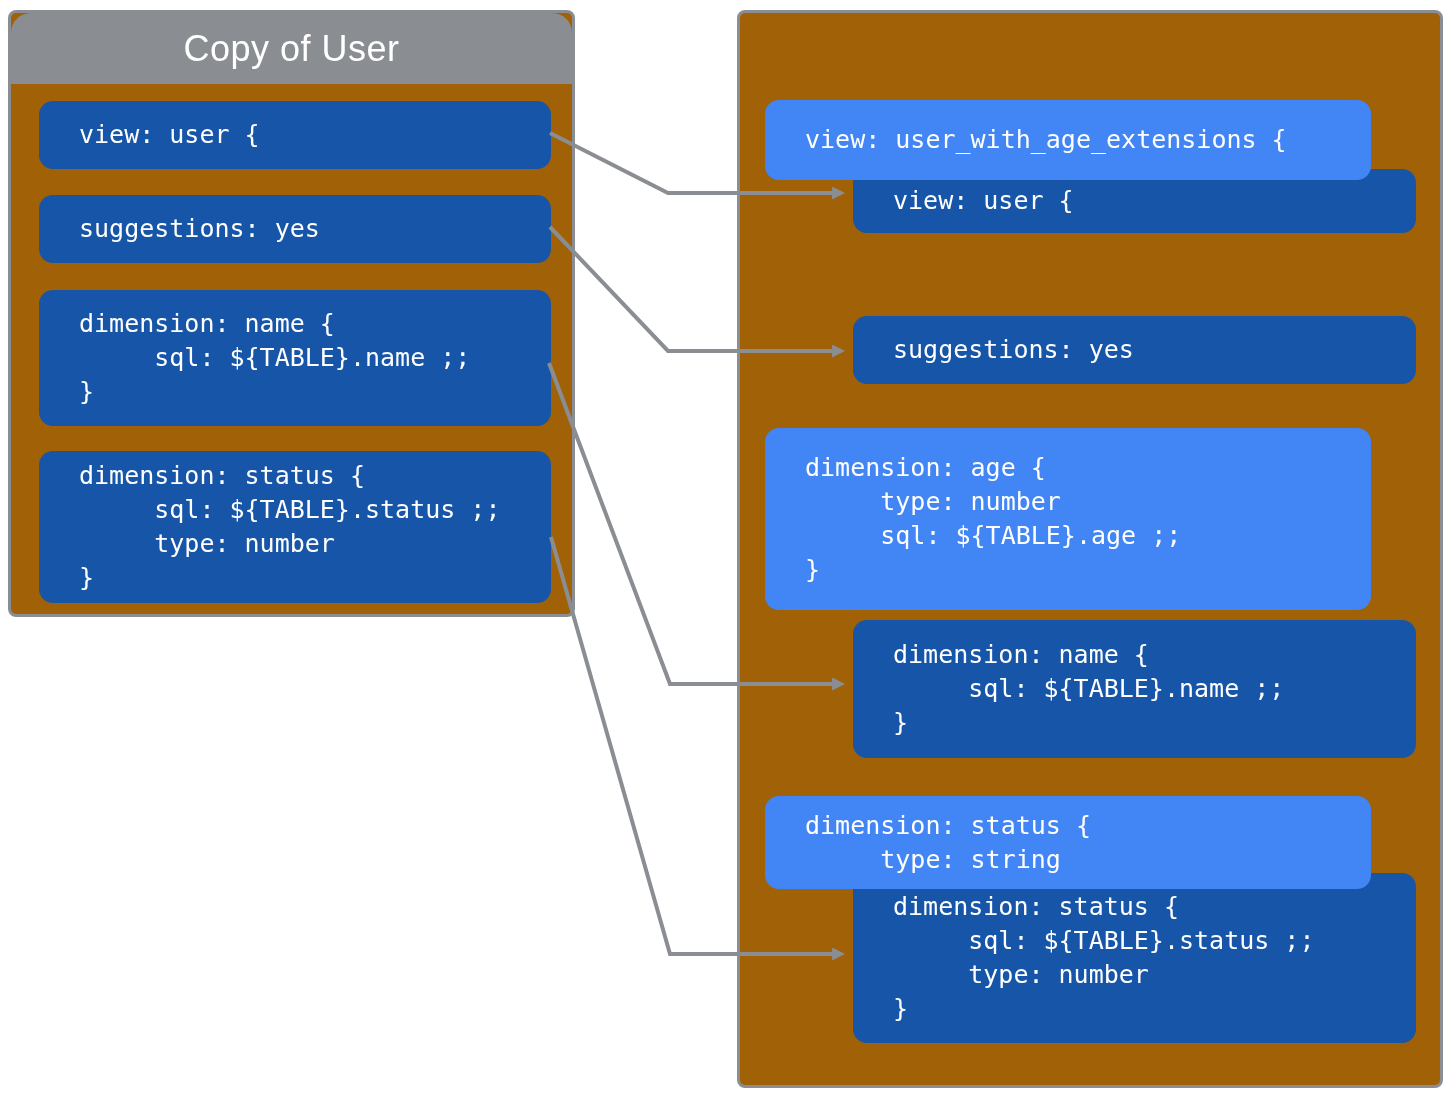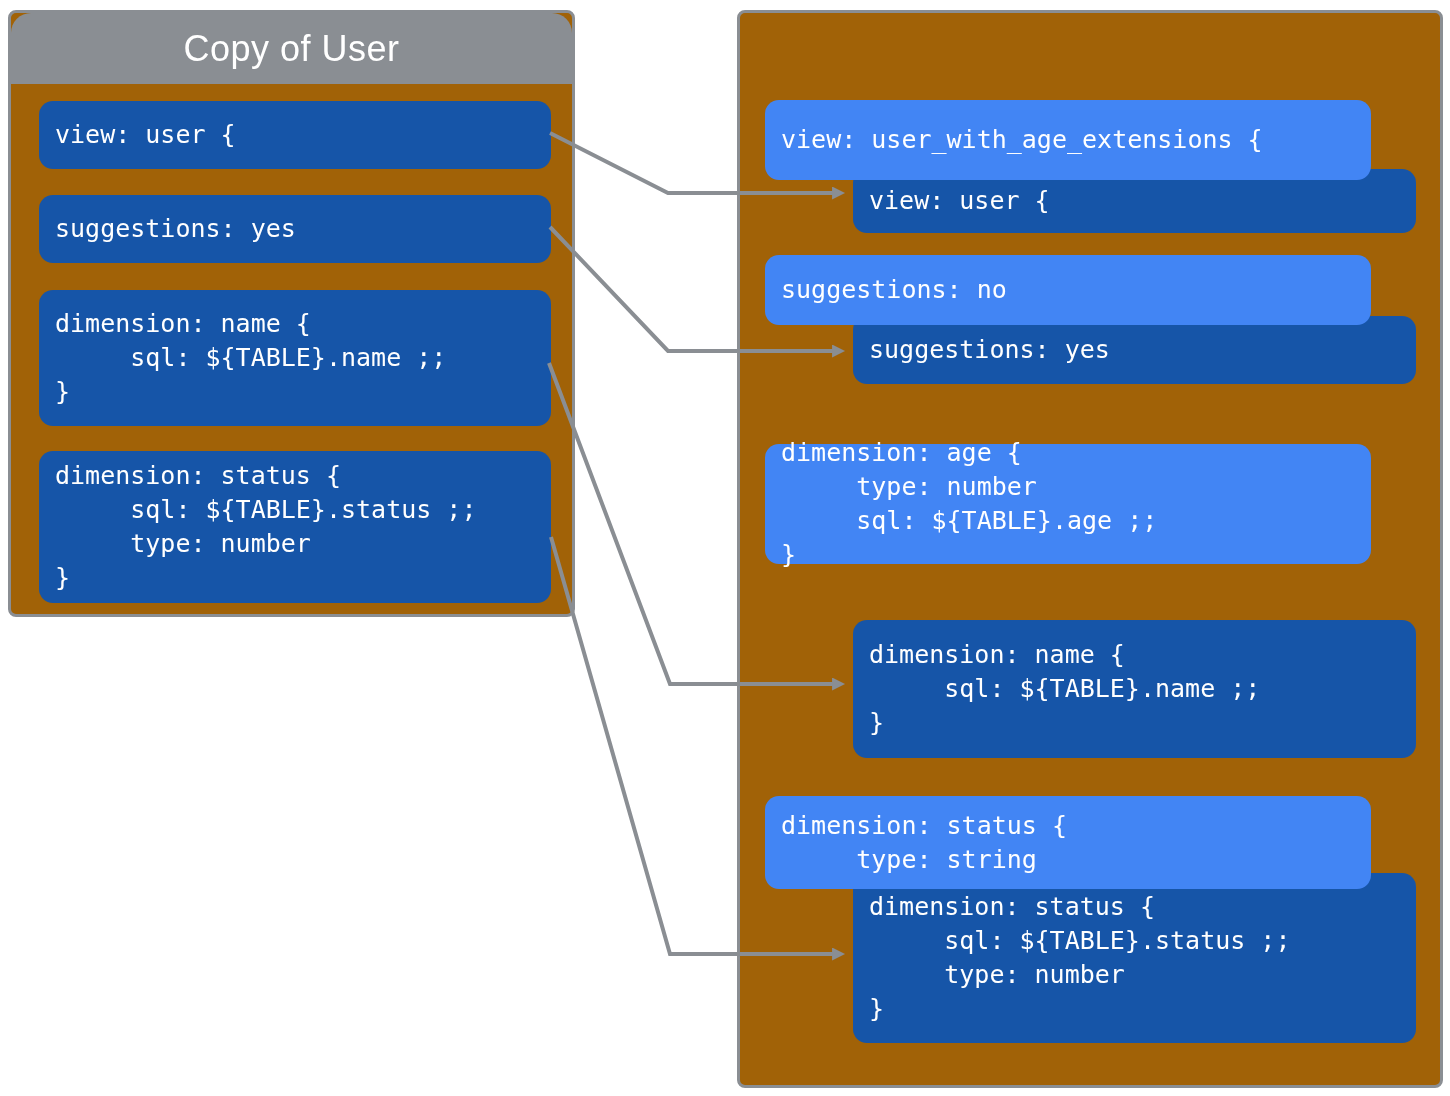--- a/index.html
+++ b/index.html
@@ -44,21 +44,21 @@
     margin: 0;
     box-sizing: border-box;
     border-radius: 14px;
     color: #ffffff;
     font-family: "DejaVu Sans Mono", "Liberation Mono", monospace;
     font-size: 25px;
     line-height: 34px;
     white-space: pre;
     display: flex;
     align-items: center;
-    padding-left: 16px;
+    padding-left: 40px;
   }
   .dark  { background: #1655A8; z-index: 1; }
   .light { background: #4285F4; z-index: 2; }
   svg.arrows {
     position: absolute;
     left: 0; top: 0;
     width: 1450px;
     height: 1096px;
     z-index: 5;
     pointer-events: none;
@@ -83,23 +83,22 @@
      type: number
 }</pre>
   </section>
 
   <section class="panel" style="left:737px; top:10px; width:706px; height:1078px;">
 
     <pre class="block dark" style="left:113px; top:156px; width:563px; height:64px;">view: user {</pre>
     <pre class="block light" style="left:25px;  top:87px;  width:606px; height:80px;">view: user_with_age_extensions {</pre>
 
     <pre class="block dark" style="left:113px; top:303px; width:563px; height:68px;">suggestions: yes</pre>
-    <pre class="block light" style="left:25px;  top:242px; width:606px; height:70px;">suggestions: no</pre>
 
-    <pre class="block light" style="left:25px;  top:415px; width:606px; height:120px;margin-top:16px;">dimension: age {
+    <pre class="block light" style="left:25px;  top:415px; width:606px; height:182px;">dimension: age {
      type: number
      sql: ${TABLE}.age ;;
 }</pre>
 
     <pre class="block dark" style="left:113px; top:607px; width:563px; height:138px;">dimension: name {
      sql: ${TABLE}.name ;;
 }</pre>
 
     <pre class="block dark" style="left:113px; top:860px; width:563px; height:170px;">dimension: status {
      sql: ${TABLE}.status ;;

